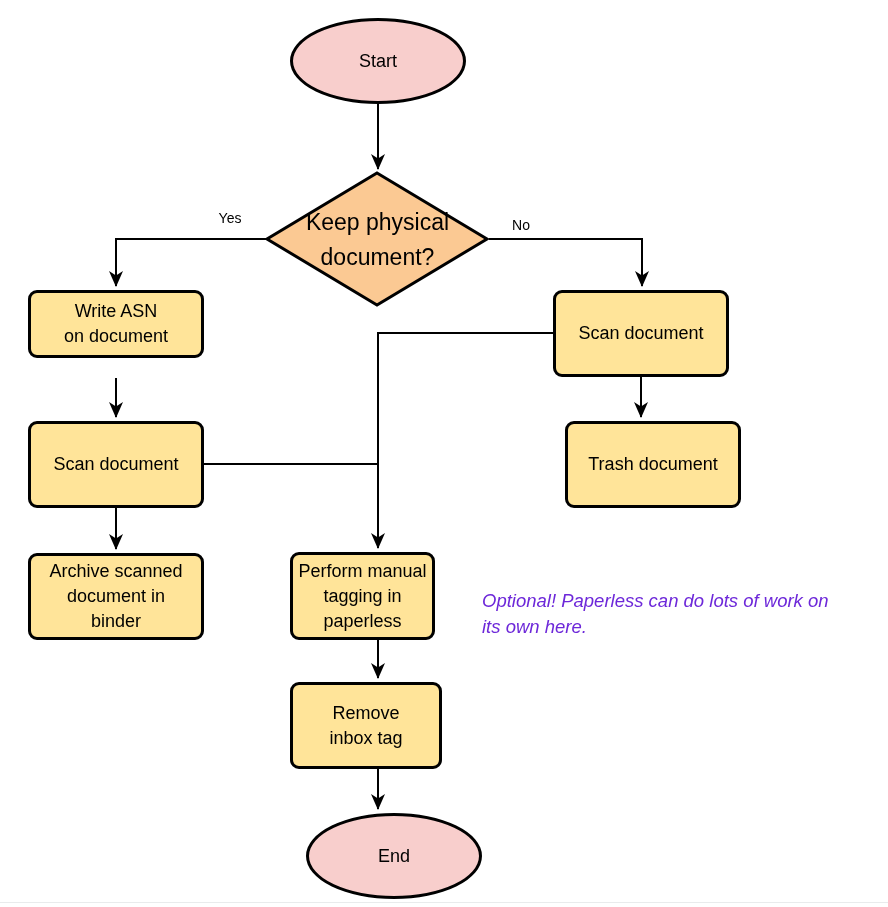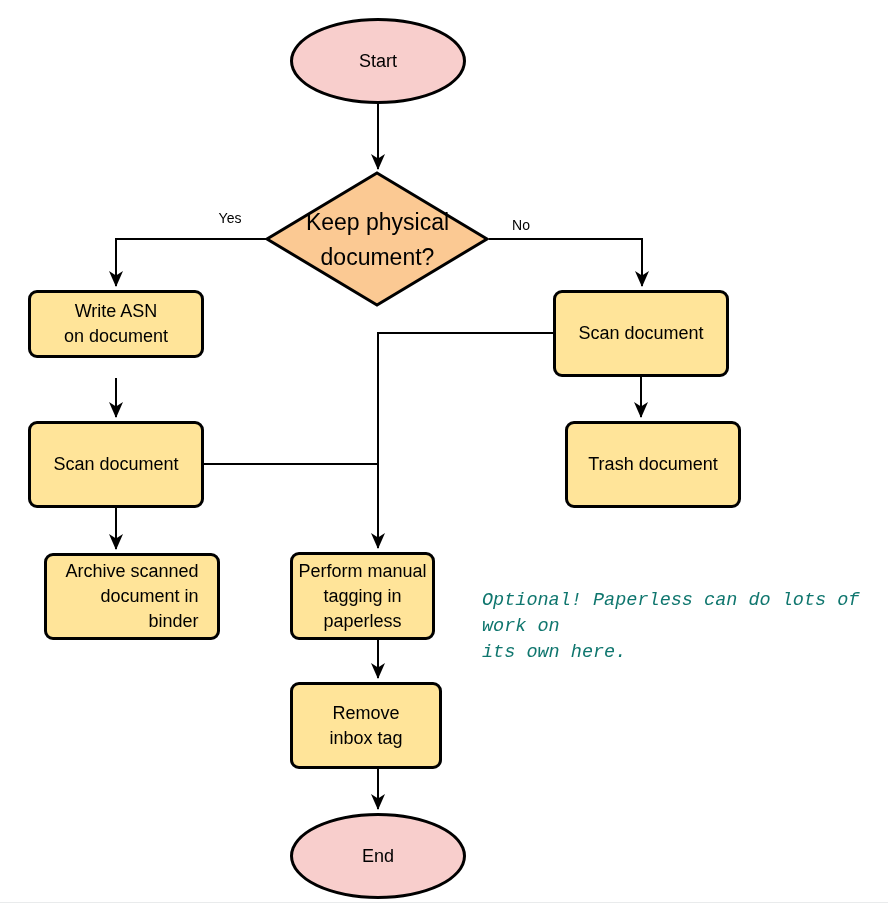--- a/index.html
+++ b/index.html
@@ -80,23 +80,22 @@
     color: #000;
     background: var(--background);
   }
   .annotation {
     position: absolute;
     left: 482px; top: 588px;
     width: 400px;
     font-size: 18.5px;
     font-style: italic;
     line-height: 26px;
-    color: #0f766e;
+    color: #6d28d9;
     white-space: pre-line;
-    font-family: Liberation Mono, monospace;
   }
   .bottom-divider {
     position: absolute;
     left: 0; top: 902px;
     width: 888px; height: 1px;
     background: var(--bottom-divider-color);
   }
 </style>
 </head>
 <body>
@@ -134,21 +133,21 @@
   <div class="edge-label" style="left:204px; top:210px;">Yes</div>
   <div class="edge-label" style="left:495px; top:210px;margin-top:7px;">No</div>
 
   <div class="node process" style="left:28px; top:290px; width:176px; height:68px;">
     <span>Write ASN
 on document</span>
   </div>
   <div class="node process" style="left:28px; top:421px; width:176px; height:87px;">
     <span>Scan document</span>
   </div>
-  <div class="node process" style="left:44px; top:553px; width:176px; height:87px;text-align:right;">
+  <div class="node process" style="left:28px; top:553px; width:176px; height:87px;">
     <span>Archive scanned
 document in
 binder</span>
   </div>
 
   <div class="node process" style="left:553px; top:290px; width:176px; height:87px;">
     <span>Scan document</span>
   </div>
   <div class="node process" style="left:553px; top:421px; width:176px; height:87px;margin-left:12px;">
     <span>Trash document</span>
@@ -157,21 +156,21 @@
   <div class="node process" style="left:290px; top:552px; width:145px; height:88px;">
     <span>Perform manual
 tagging in
 paperless</span>
   </div>
   <div class="node process" style="left:290px; top:682px; width:152px; height:87px;">
     <span>Remove
 inbox tag</span>
   </div>
 
-  <div class="node terminal" style="left:290px; top:813px; width:176px; height:86px;">
+  <div class="node terminal" style="left:306px; top:813px; width:176px; height:86px;">
     <span>End</span>
   </div>
 
   <div class="annotation">Optional! Paperless can do lots of work on
 its own here.</div>
 
   <div class="bottom-divider"></div>
 
 </div>
 

